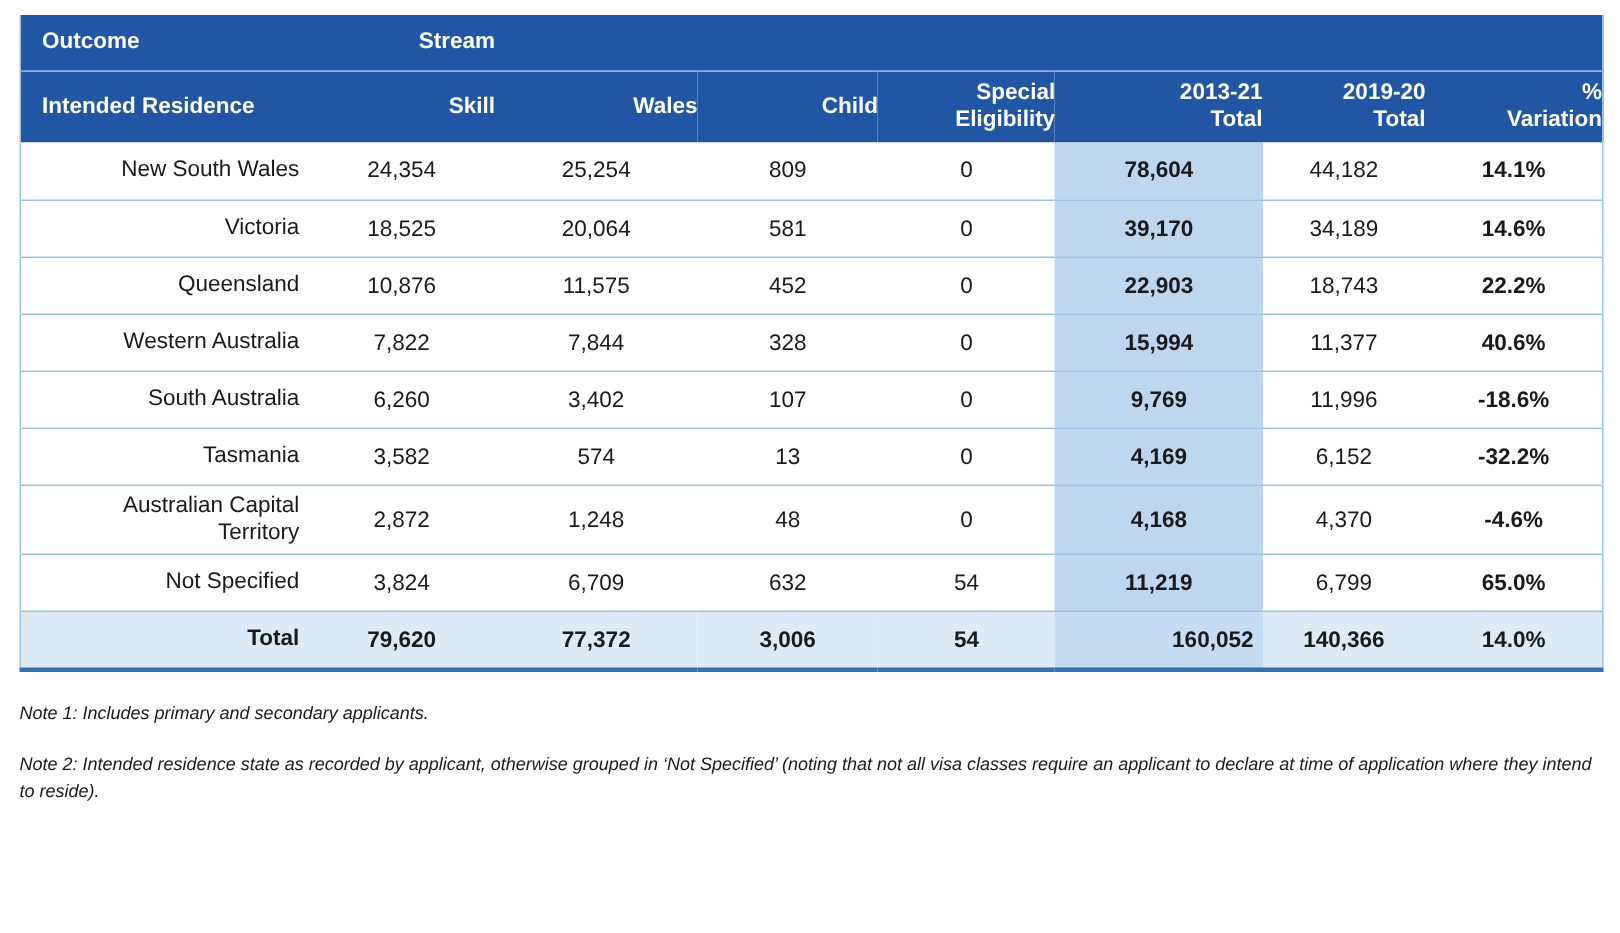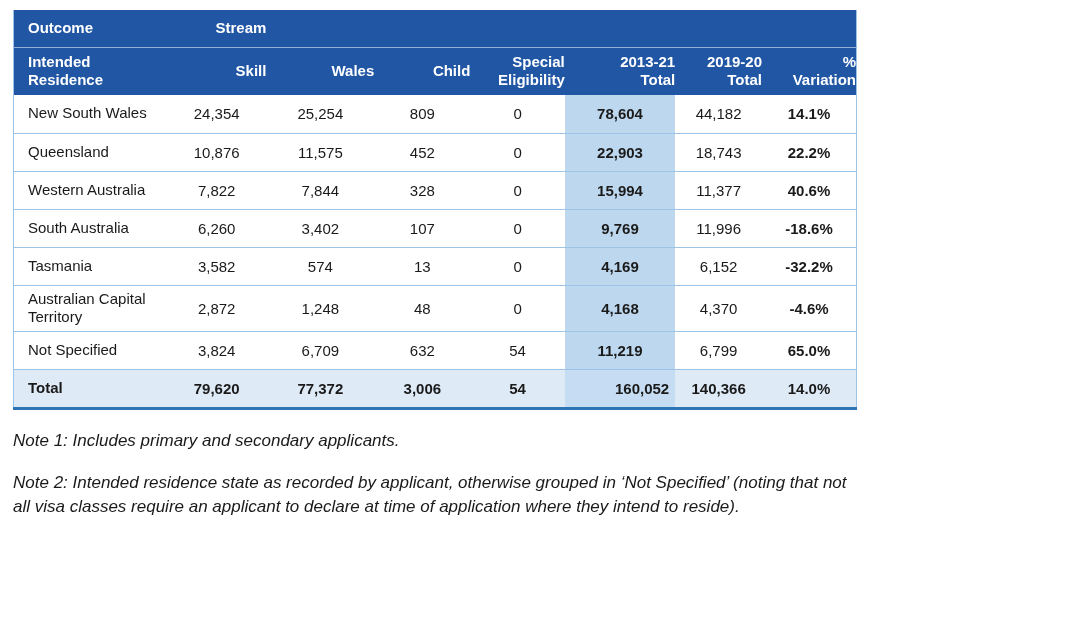--- a/index.html
+++ b/index.html
@@ -12,21 +12,21 @@
     --header-divider:#93B1D6;
     --bottom-border:#2E74B5;
     --body-text:#1A1A1A;
   }
   *{box-sizing:border-box;margin:0;padding:0;}
   html,body{background:#FFFFFF;}
   body{
     width:1080px;height:622px;overflow:hidden;position:relative;
     font-family:"Liberation Sans",sans-serif;color:var(--body-text);
   }
-  .page{position:absolute;left:13px;top:10px;width:844px;}
+  .page{position:absolute;left:13px;top:10px;width:1056px;}
   table.data-table{
     width:100%;
     border-collapse:collapse;
     border-left:1px solid var(--row-line);
     border-right:1px solid var(--row-line);
     border-bottom:3px solid var(--bottom-border);
     font-size:15px;
   }
   thead th{
     background:var(--header-bg);
@@ -42,29 +42,29 @@
   th.left{text-align:left;padding-left:14px;}
   tbody td{
     height:38px;
     text-align:center;
     vertical-align:middle;
     border-top:1px solid var(--row-line);
     background:#FFFFFF;
     padding:4px 6px;
   }
   tbody tr:first-child td{border-top:none;}
-  tbody td.rowlabel{text-align:left;padding-left:14px;line-height:1.25;}
+  tbody td.rowlabel{text-align:right;padding-left:14px;line-height:1.25;}
   tbody td.band{background:var(--band-bg);font-weight:bold;}
   tbody td.bold{font-weight:bold;}
   tbody tr.total td{background:var(--total-row-bg);font-weight:bold;height:39px;}
   tbody tr.total td.band{background:var(--total-band-bg);text-align:right;}
   .notes{margin-top:19px;}
   .note{
     font-style:italic;
-    font-size:17px;
+    font-size:12px;
     line-height:1.45;
     margin-top:17px;
     max-width:1050px;
   }
 </style>
 </head>
 <body>
 
 <div class="page">
   <table class="data-table">
@@ -104,20 +104,30 @@
           <td class="rowlabel">New South Wales</td>
           <td>24,354</td>
           <td>25,254</td>
           <td>809</td>
           <td>0</td>
           <td class="band">78,604</td>
           <td>44,182</td>
           <td class="bold">14.1%</td>
         </tr>
         <tr>
+          <td class="rowlabel">Victoria</td>
+          <td>18,525</td>
+          <td>20,064</td>
+          <td>581</td>
+          <td>0</td>
+          <td class="band">39,170</td>
+          <td>34,189</td>
+          <td class="bold">14.6%</td>
+        </tr>
+        <tr>
           <td class="rowlabel">Queensland</td>
           <td>10,876</td>
           <td>11,575</td>
           <td>452</td>
           <td>0</td>
           <td class="band">22,903</td>
           <td>18,743</td>
           <td class="bold">22.2%</td>
         </tr>
         <tr>

